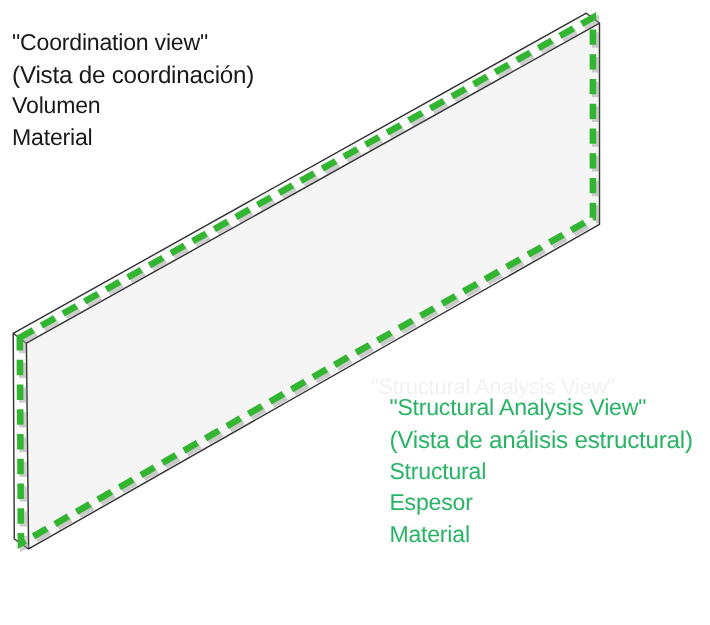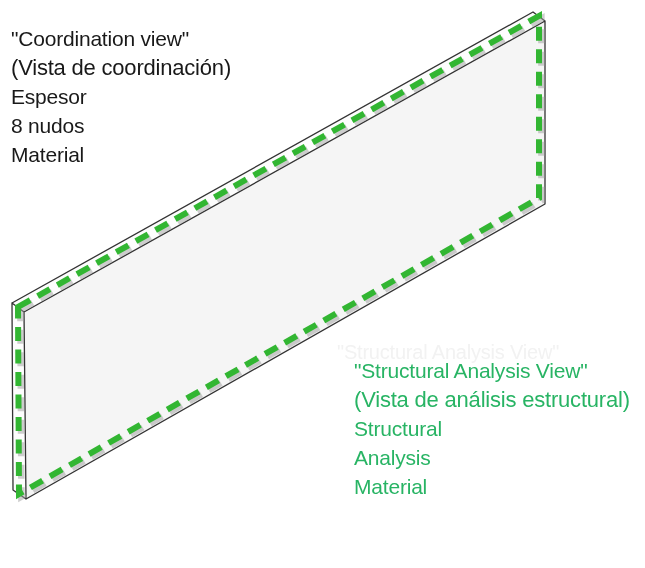--- a/index.html
+++ b/index.html
@@ -40,26 +40,25 @@
     <path fill="none" stroke-width="6.5" stroke-opacity="0.5" stroke-dasharray="14 8.5" transform="translate(2.4,2.6)" d="M18,307 L539,16 L539,198 L19,494 Z" stroke="#9e9e9e"></path>
 
     <path fill="none" stroke-width="6" stroke-dasharray="14 8.5" d="M18,307 L539,16 L539,198 L19,494 Z" stroke="#32b632"></path>
   </svg>
 
   <div class="ghost" style="color: rgb(242, 242, 242);">"Structural Analysis View"</div>
 
   <div class="anno anno-coordination" style="color: rgb(25, 25, 25);">
     <span class="title">"Coordination view"</span>
     <span class="subtitle">(Vista de coordinación)</span>
-    <span class="item">Espesor</span>
-    <span class="item">8 nudos</span>
+    <span class="item">Volumen</span>
     <span class="item">Material</span>
   </div>
 
   <div class="anno anno-structural" style="color: rgb(40, 180, 100);">
     <span class="title">"Structural Analysis View"</span>
     <span class="subtitle">(Vista de análisis estructural)</span>
     <span class="item">Structural</span>
-    <span class="item">Analysis</span>
+    <span class="item">Espesor</span>
     <span class="item">Material</span>
   </div>
 
 </div>
 
 </body></html>

